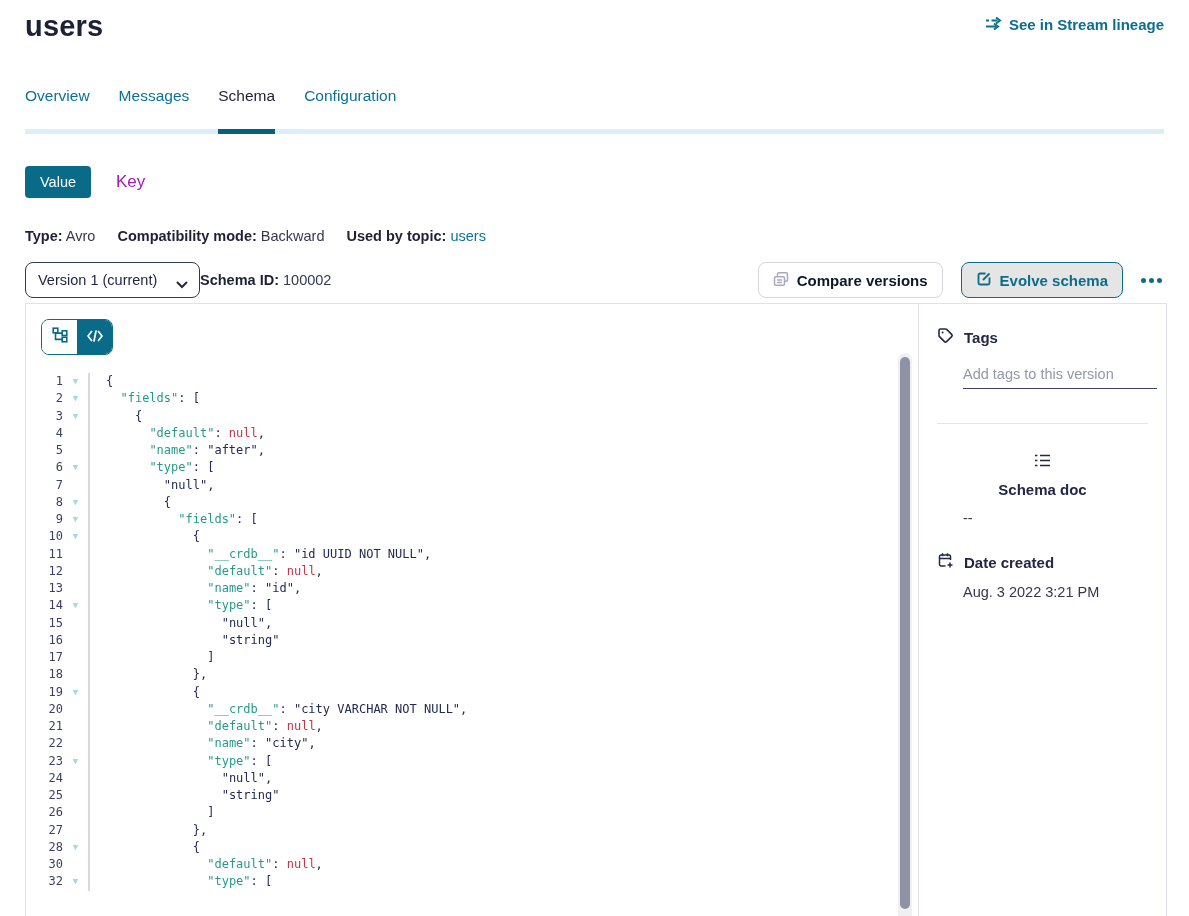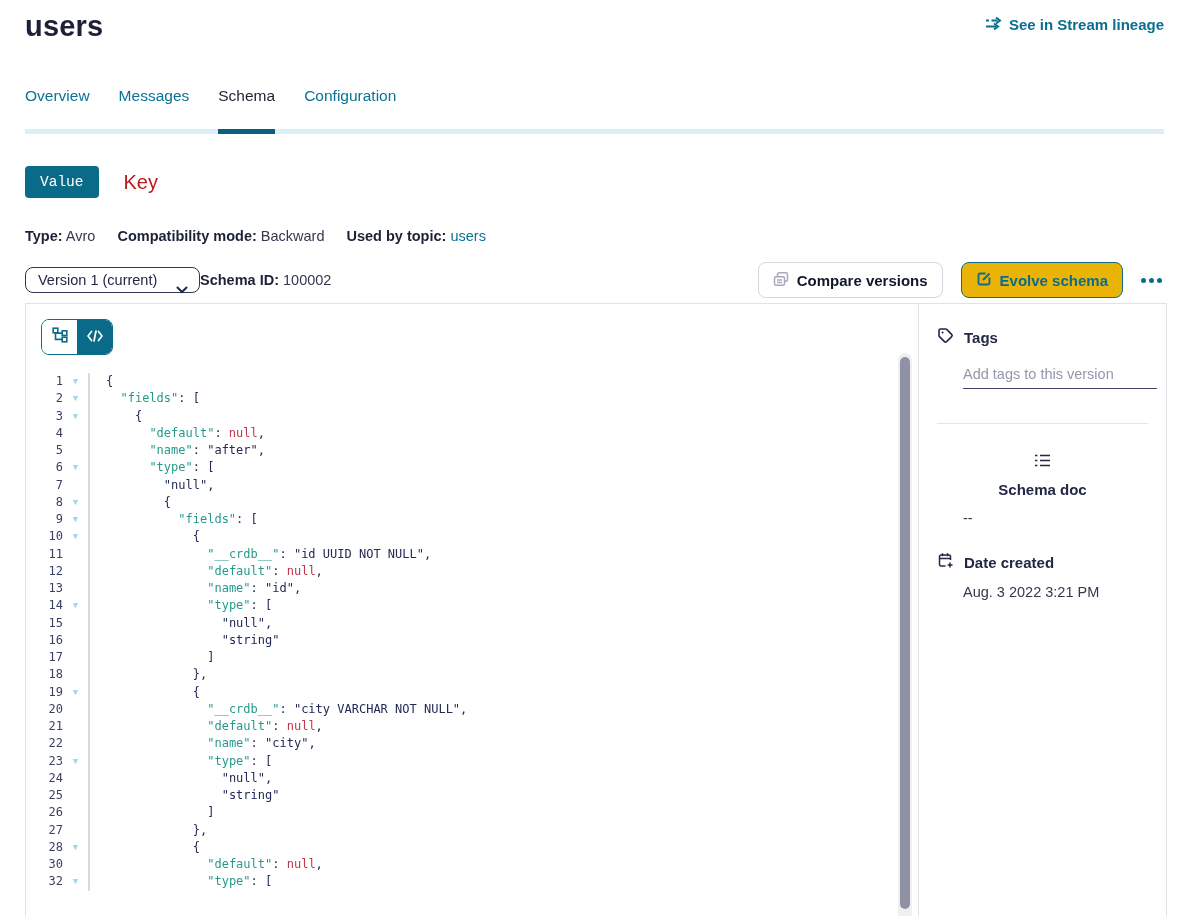--- a/index.html
+++ b/index.html
@@ -15,43 +15,43 @@
 
   
   .tabs { display:flex; gap:29px; margin:44px 25px 0 25px; border-bottom:5px solid #dceef7; }
   .tab { position:relative; font-size:15.5px; padding-bottom:24px; color:#0b7296; cursor:pointer; }
   .tab.active { color:#1d2136; font-weight:400; }
   .tab.active::after { content:""; position:absolute; left:0; right:0; bottom:-5px; height:5px; background:#0a5f80; }
 
   
   .vk { display:flex; align-items:center; gap:25px; margin:32px 25px 0 25px; }
   .btn-value { background:#0a6b89; color:#fff; border:none; border-radius:4px;
-    font-size:14.5px; padding:8px 15px; cursor:pointer; font-family:Liberation Mono, monospace; }
-  .btn-key { color:#b91c1c; font-size:20px; cursor:pointer;text-align:right; }
+    font-size:14.5px; padding:8px 15px; cursor:pointer; font-family:Liberation Sans, sans-serif; }
+  .btn-key { color:#a21caf; font-size:17px; cursor:pointer;text-align:right; }
 
   
   .meta { display:flex; gap:22px; margin:30px 25px 0 25px; font-size:14.5px; color:#343850; }
   .meta b { color:#1d2136; font-weight:700; }
   .meta .lnk { color:#0b7296; cursor:pointer; }
 
   
   .controls { display:flex; align-items:center; margin:18px 25px 0 25px; }
   .sel-wrap { position:relative; }
-  select.version { appearance:none; -webkit-appearance:none; width:175px; height:26px;
+  select.version { appearance:none; -webkit-appearance:none; width:175px; height:36px;
     border:1px solid #343851; border-radius:8px; background:#fff; font-family:inherit;
     font-size:14.5px; color:#232746; padding:0 30px 0 12px; cursor:pointer; }
   .sel-chev { position:absolute; right:12px; top:13px; pointer-events:none; }
   .schema-id { font-size:14.5px; color:#343850; }
   .schema-id b { color:#1d2136; }
   .spacer { flex:1; }
   .btn-compare { display:flex; align-items:center; gap:8px; height:36px; padding:0 14px;
     border:1px solid #d5d6e0; border-radius:8px; background:#fff; color:#0f172a;
     font-size:15px; font-weight:700; font-family:inherit; cursor:default; }
   .btn-evolve { display:flex; align-items:center; gap:8px; height:36px; padding:0 14px;
-    margin-left:18px; border:1px solid #0c6c8a; border-radius:8px; background:#eab308; color:#0c6c8a;
+    margin-left:18px; border:1px solid #0c6c8a; border-radius:8px; background:#e5e5e5; color:#0c6c8a;
     font-size:15px; font-weight:700; font-family:inherit; cursor:pointer; }
   .more { display:flex; gap:3px; margin-left:16px; padding:6px 2px; cursor:pointer; }
   .more i { width:5px; height:5px; border-radius:50%; background:#0c6c8a; }
 
   
   .panel { position:absolute; left:25px; top:303px; width:1142px; height:620px;
     border:1px solid #e1e2e9; border-bottom:none; display:flex; background:#fff; }
   .editor { position:relative; width:894px; height:100%; overflow:hidden; }
   .sidebar { width:248px; border-left:1px solid #e1e2e9; padding:23px 18px 0 18px; }
 

